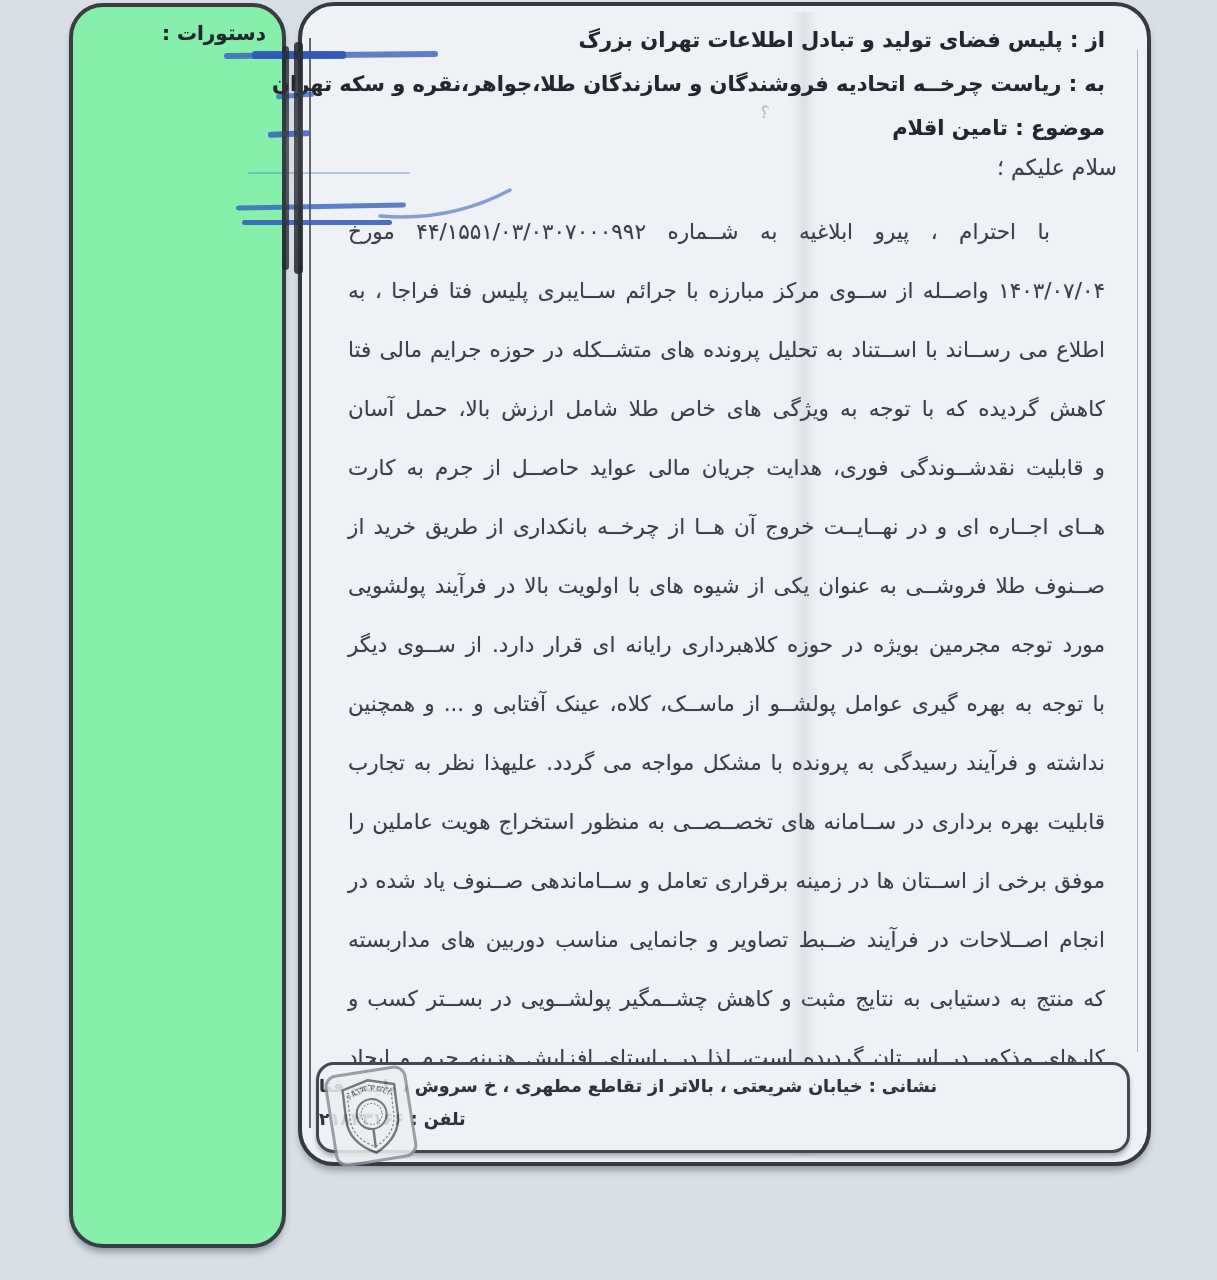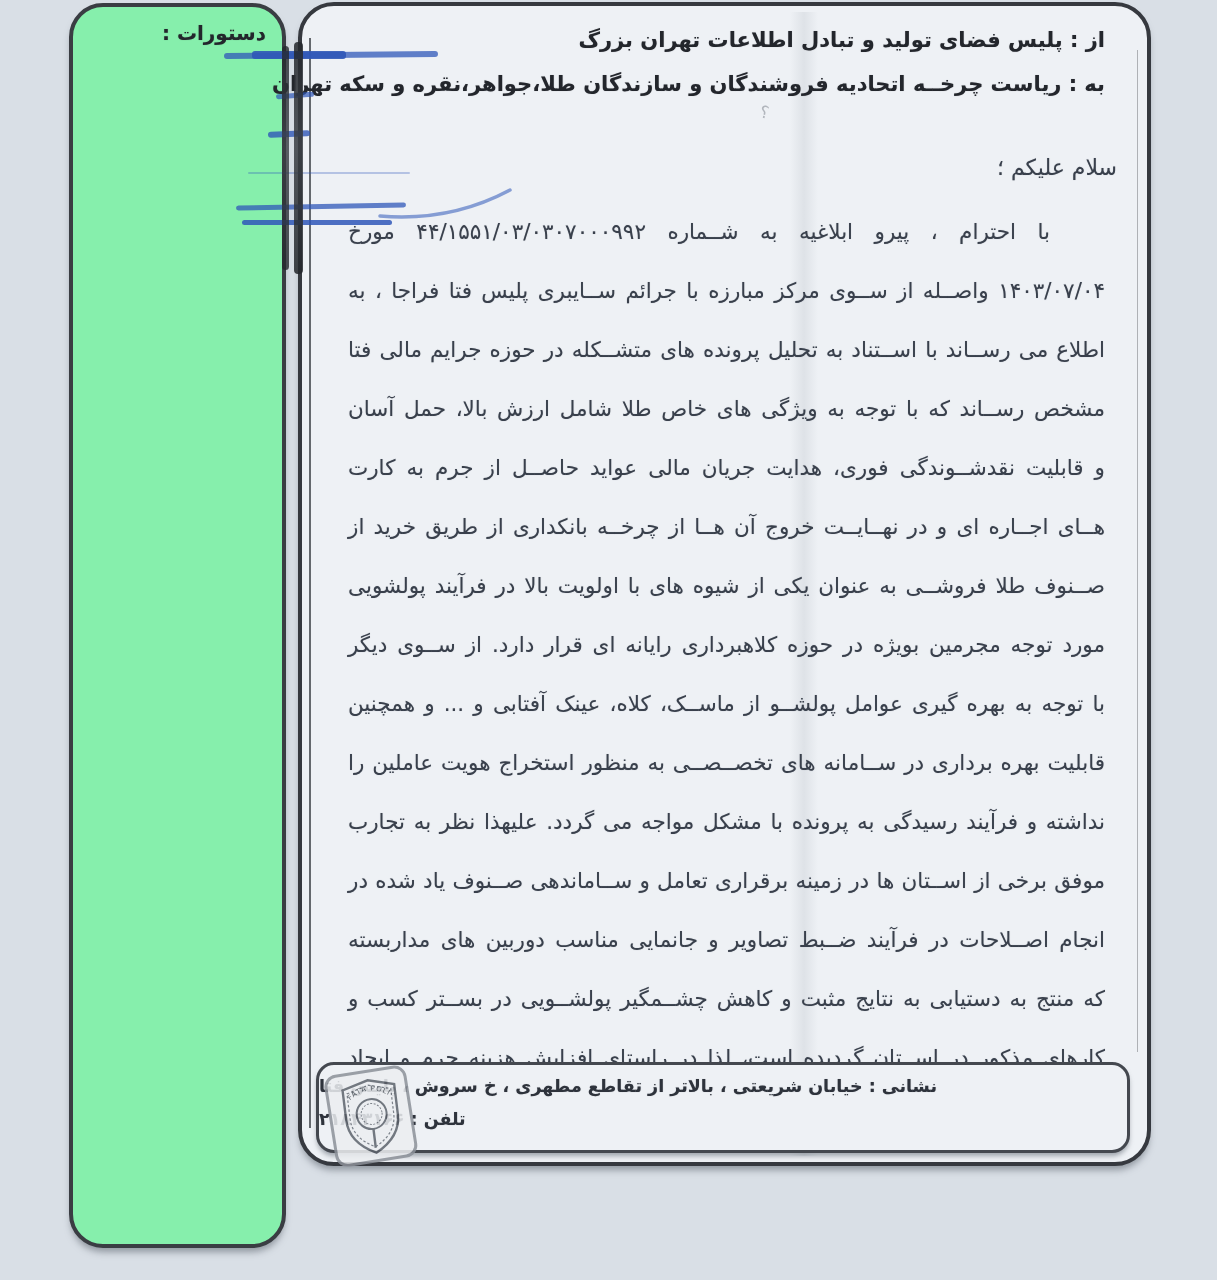--- a/index.html
+++ b/index.html
@@ -96,36 +96,37 @@
   </div>
 
   <div class="panel main-panel">
     <div class="inner-line l"></div>
     <div class="inner-line r"></div>
     <div class="crease"></div>
 
     <div class="letter-head">
       <div class="hline">از : پلیس فضای تولید و تبادل اطلاعات تهران بزرگ</div>
       <div class="hline">به : ریاست چرخــه اتحادیه فروشندگان و سازندگان طلا،جواهر،نقره و سکه تهران</div>
+      <div class="hline">موضوع : تامین اقلام</div>
     </div>
 
     <div class="salutation">سلام علیکم ؛</div>
 
     <div class="letter-body">
       <div class="bline indent">با احترام ، پیرو ابلاغیه به شــماره ۴۴/۱۵۵۱/۰۳/۰۳۰۷۰۰۰۹۹۲ مورخ</div>
       <div class="bline">۱۴۰۳/۰۷/۰۴ واصــله از ســوی مرکز مبارزه با جرائم ســایبری پلیس فتا فراجا ، به</div>
       <div class="bline">اطلاع می رســاند با اســتناد به تحلیل پرونده های متشــکله در حوزه جرایم مالی فتا</div>
-      <div class="bline">مشخص رســاند که با توجه به ویژگی های خاص طلا شامل ارزش بالا، حمل آسان</div>
+      <div class="bline">کاهش گردیده که با توجه به ویژگی های خاص طلا شامل ارزش بالا، حمل آسان</div>
       <div class="bline">و قابلیت نقدشــوندگی فوری، هدایت جریان مالی عواید حاصــل از جرم به کارت</div>
       <div class="bline">هــای اجــاره ای و در نهــایــت خروج آن هــا از چرخــه بانکداری از طریق خرید از</div>
       <div class="bline">صــنوف طلا فروشــی به عنوان یکی از شیوه های با اولویت بالا در فرآیند پولشویی</div>
       <div class="bline">مورد توجه مجرمین بویژه در حوزه کلاهبرداری رایانه ای قرار دارد. از ســوی دیگر</div>
       <div class="bline">با توجه به بهره گیری عوامل پولشــو از ماســک، کلاه، عینک آفتابی و ... و همچنین</div>
+      <div class="bline">نداشته و فرآیند رسیدگی به پرونده با مشکل مواجه می گردد. علیهذا نظر به تجارب</div>
       <div class="bline">قابلیت بهره برداری در ســامانه های تخصــصــی به منظور استخراج هویت عاملین را</div>
-      <div class="bline">نداشته و فرآیند رسیدگی به پرونده با مشکل مواجه می گردد. علیهذا نظر به تجارب</div>
       <div class="bline">موفق برخی از اســتان ها در زمینه برقراری تعامل و ســاماندهی صــنوف یاد شده در</div>
       <div class="bline">انجام اصــلاحات در فرآیند ضــبط تصاویر و جانمایی مناسب دوربین های مداربسته</div>
       <div class="bline">که منتج به دستیابی به نتایج مثبت و کاهش چشــمگیر پولشــویی در بســتر کسب و</div>
       <div class="bline">کارهای مذکور در اســتان گردیده است، لذا در راستای افزایش هزینه جرم و ایجاد</div>
     </div>
 
     <div class="footer-box">
       <div class="stamp">
         <svg width="96" height="104" viewBox="0 0 96 104">
           <rect x="7" y="6" width="80" height="90" rx="11" fill="#eceef1" stroke="#8c9199" stroke-width="3" transform="rotate(-2 48 52)"></rect>

